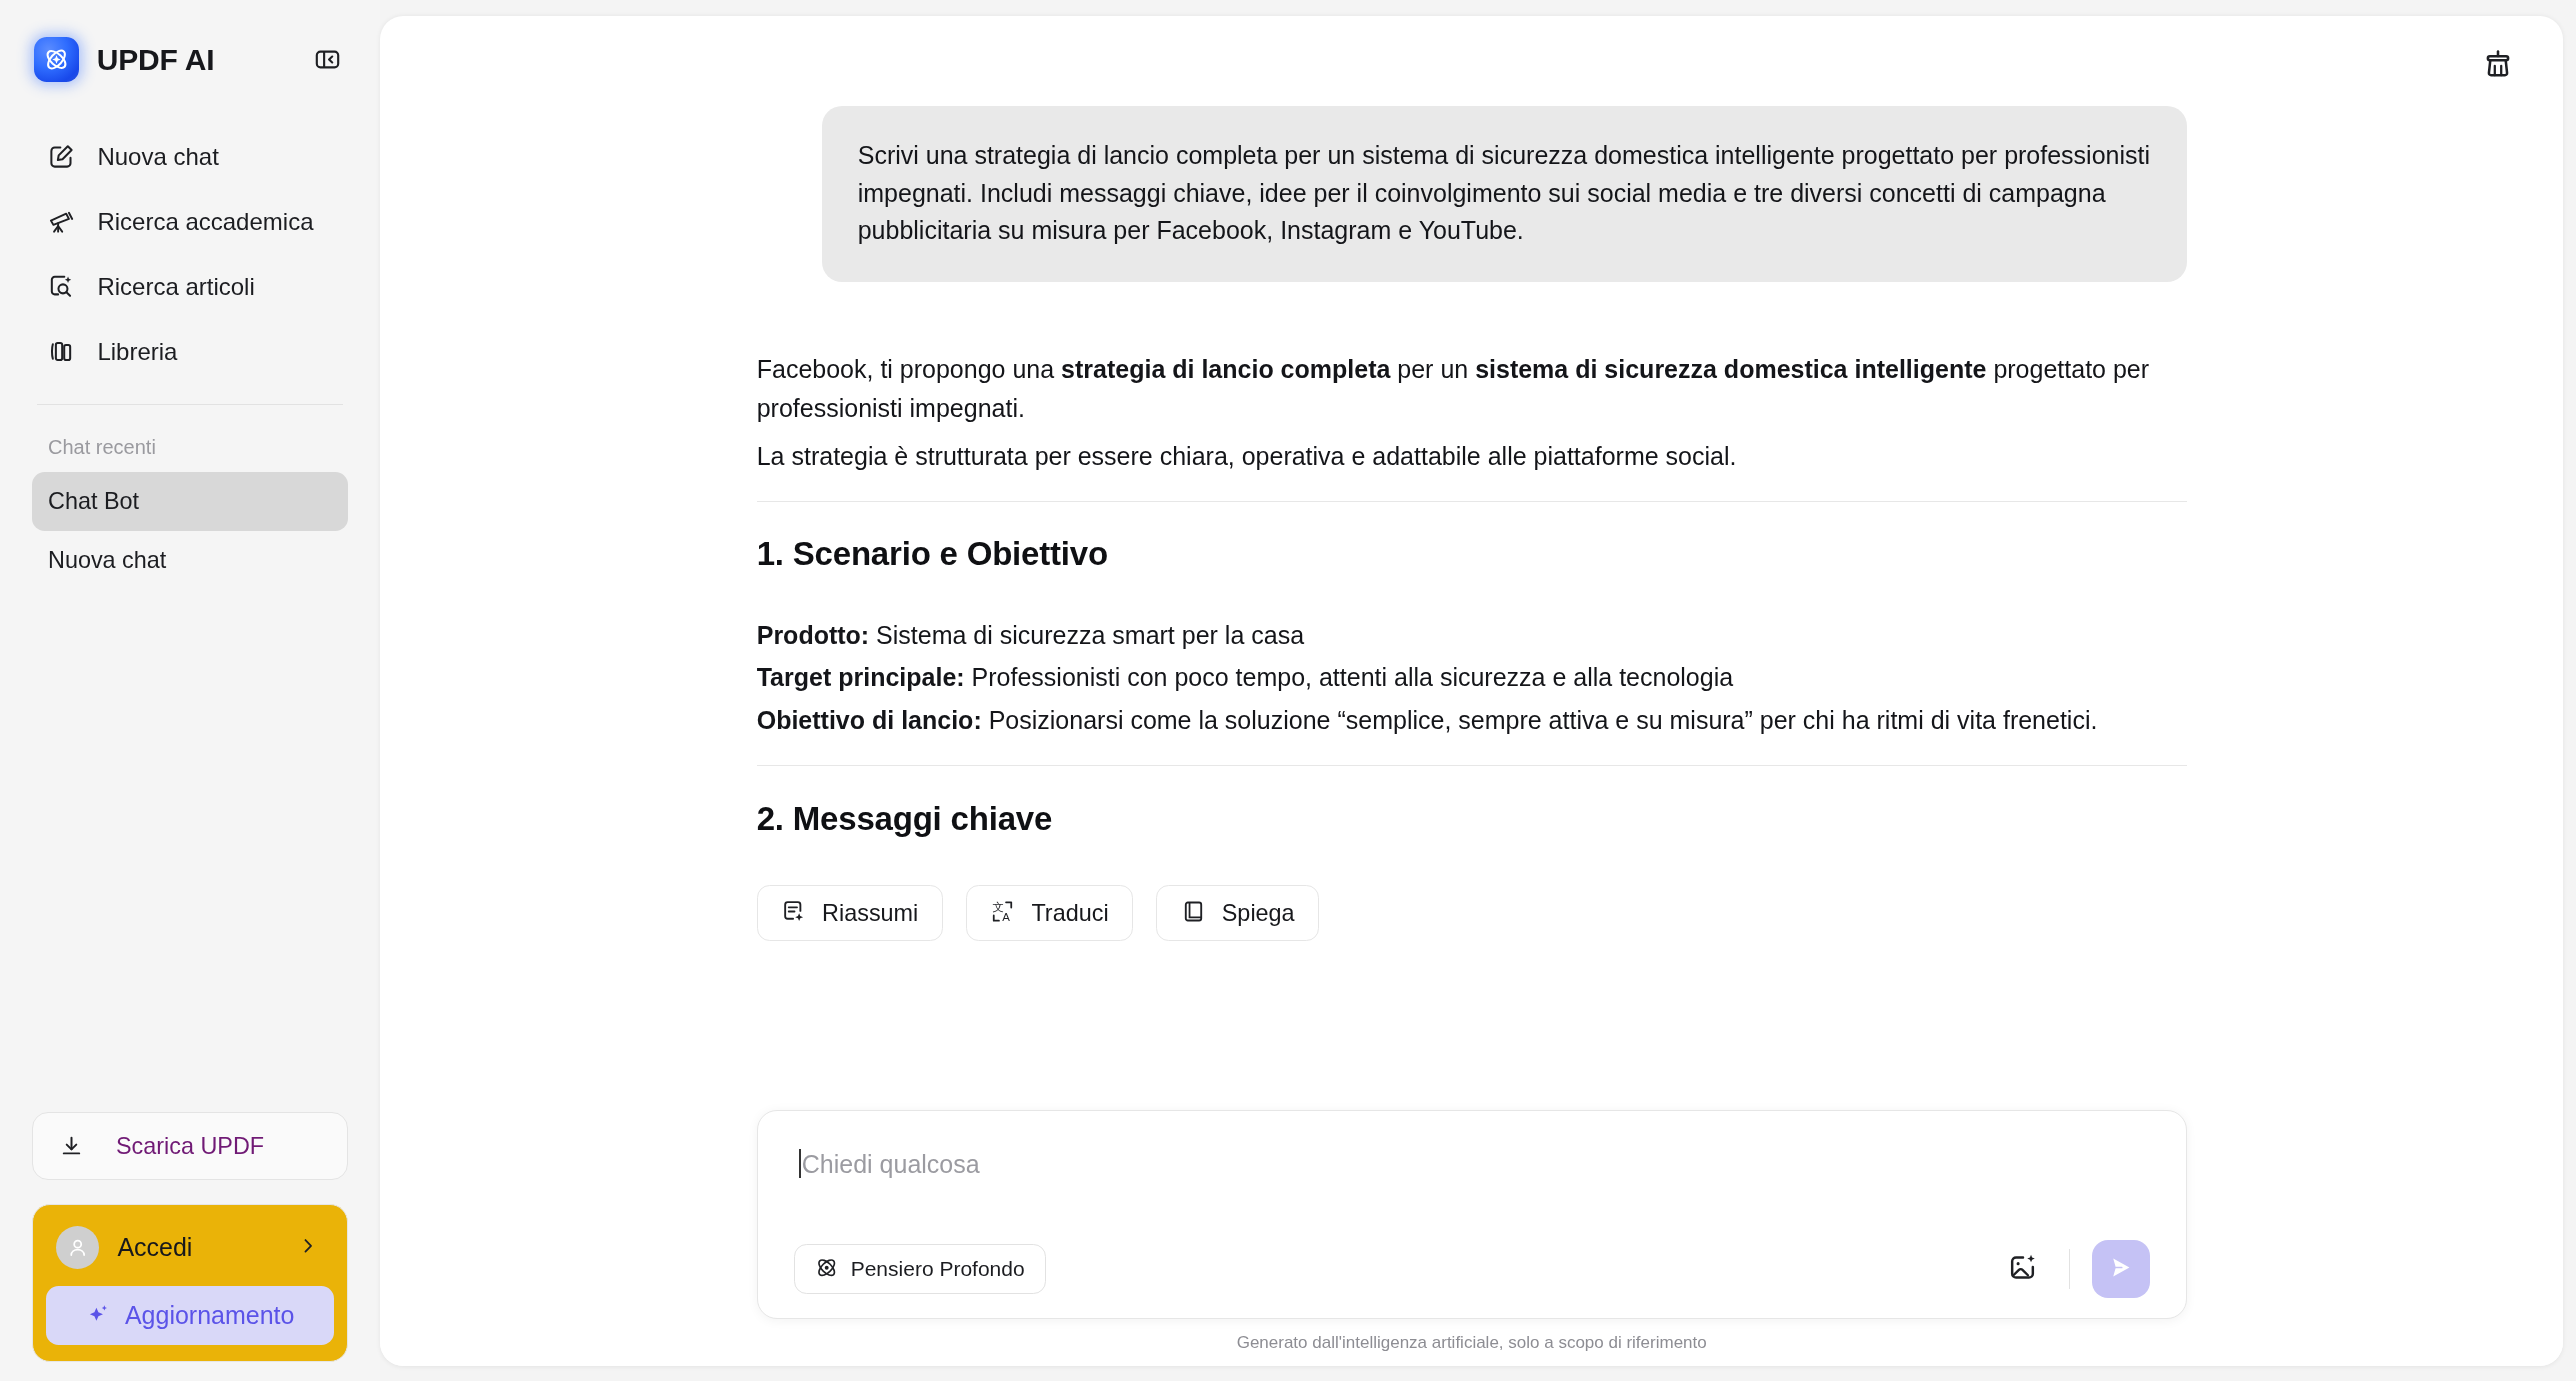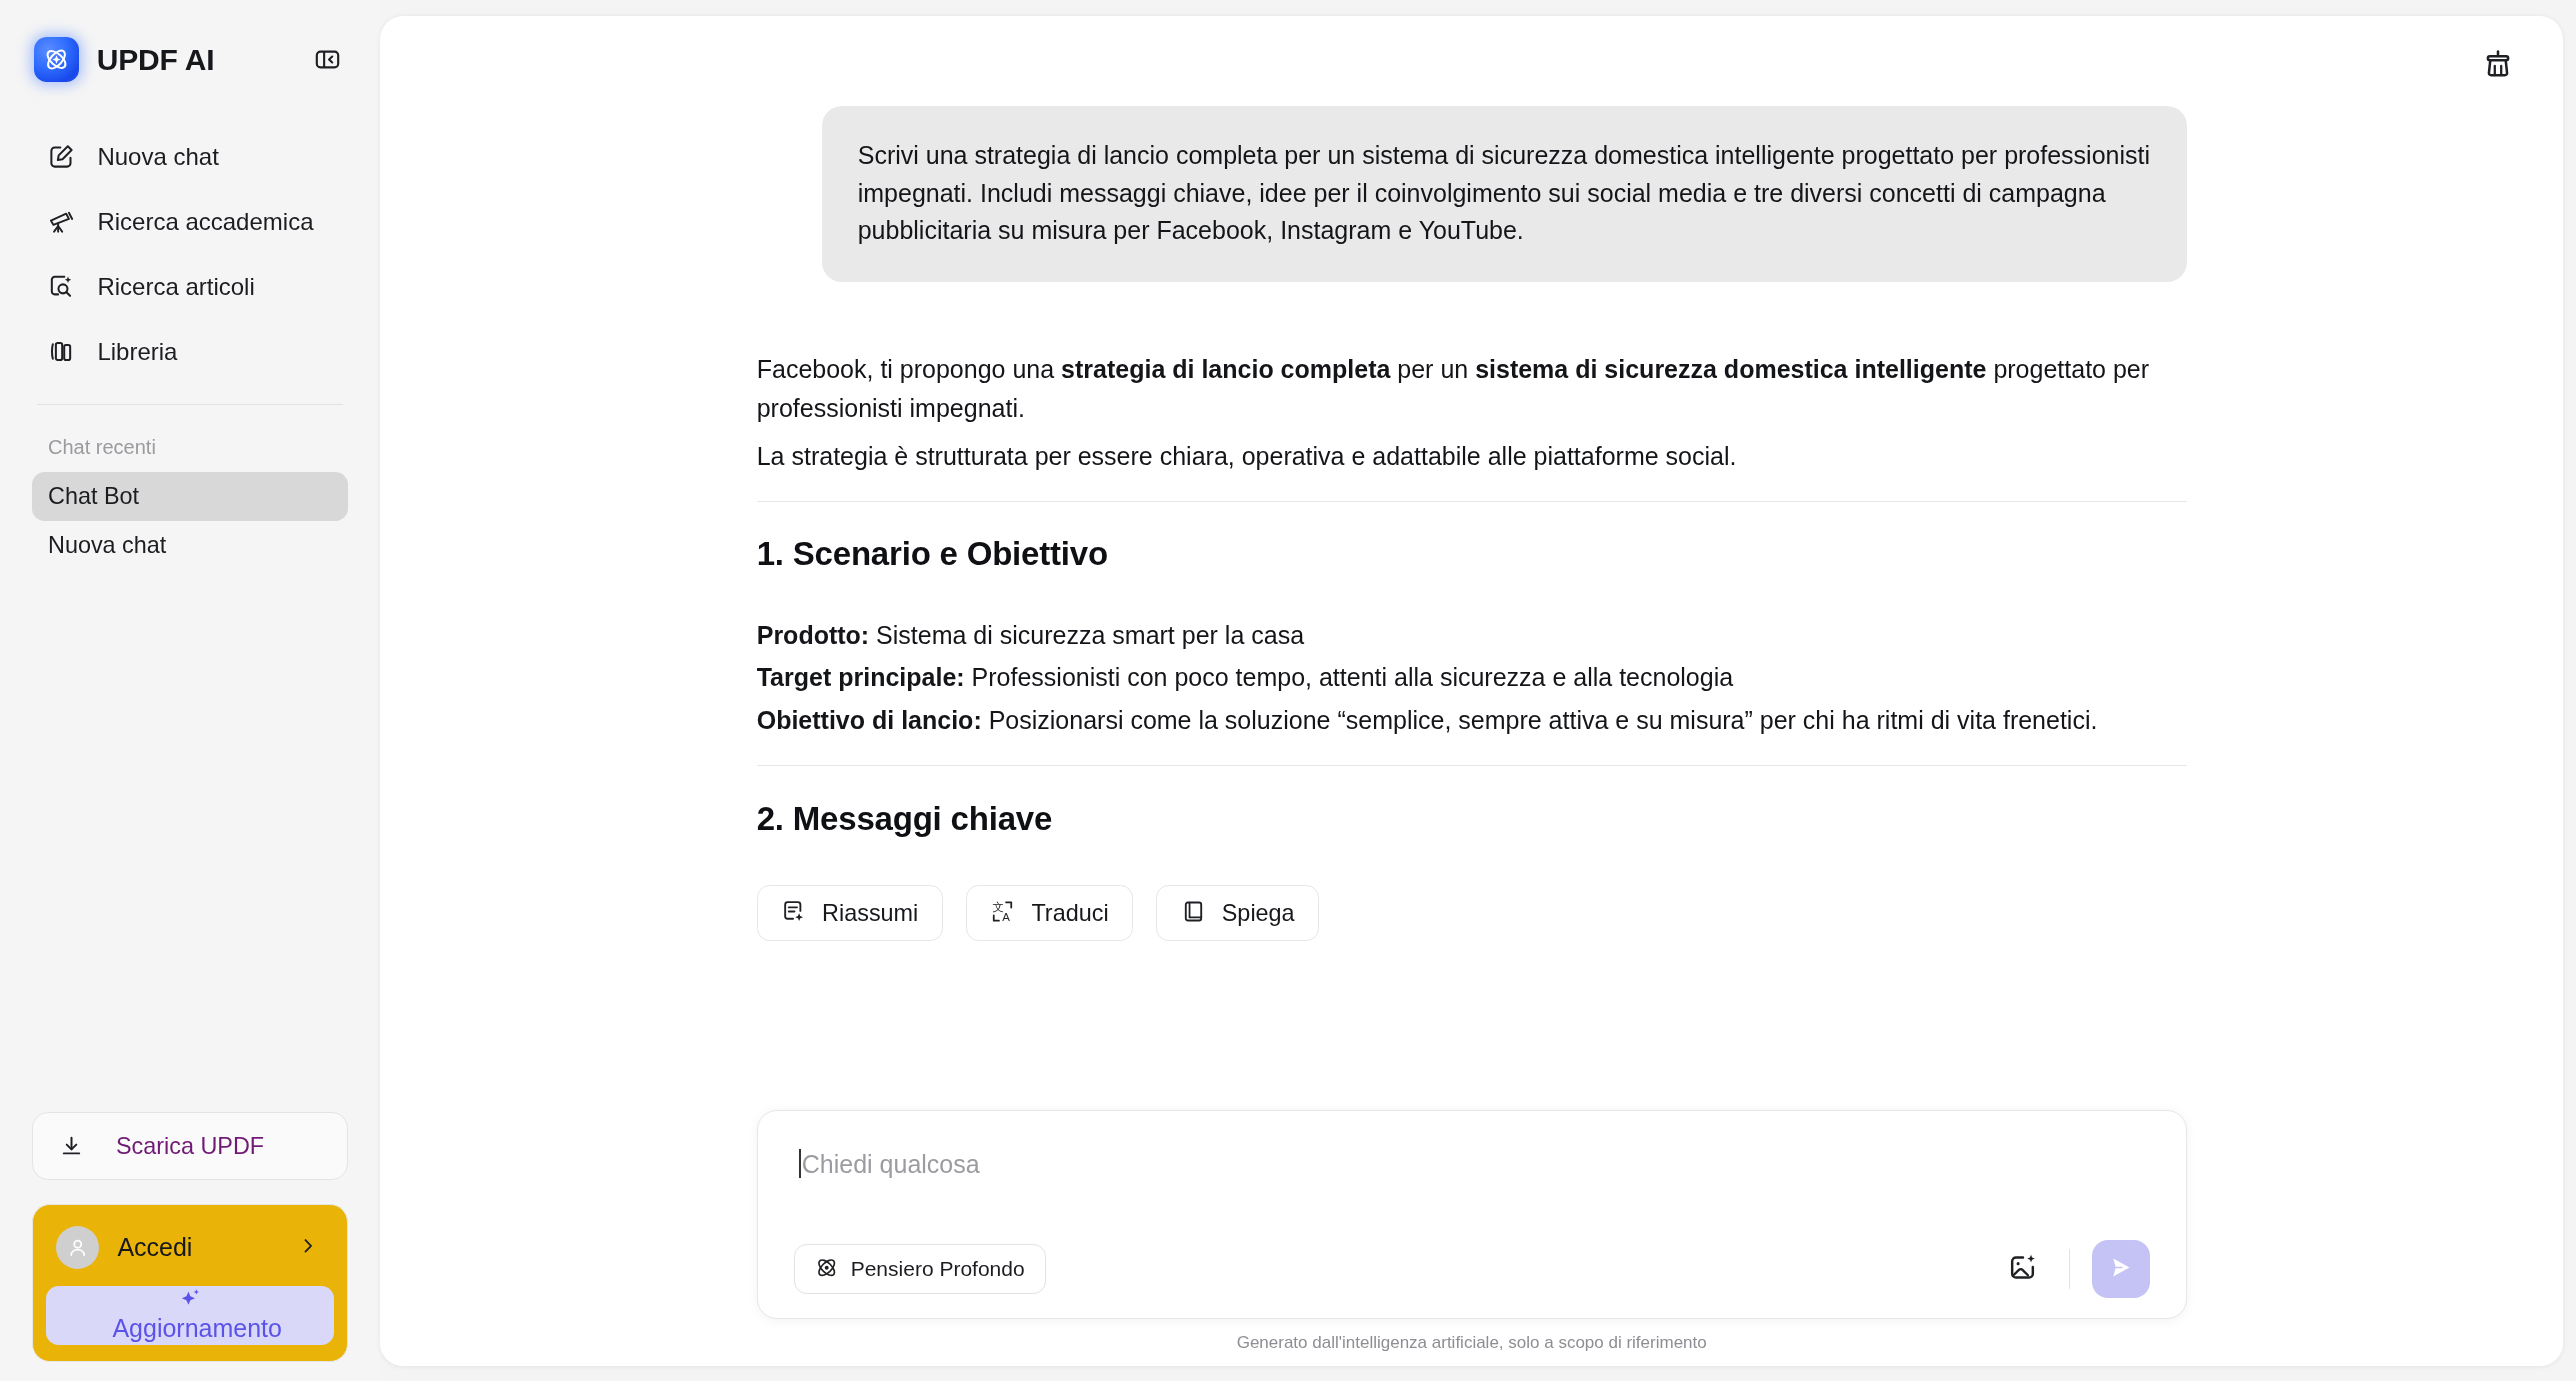--- a/index.html
+++ b/index.html
@@ -91,21 +91,21 @@
 
   .section-title {
     font-size: 20px;
     color: #9a9a9f;
     padding: 31px 16px 12.6px 16px;
   }
 
   .chat-item {
     display: flex;
     align-items: center;
-    height: 49px;
+    height: 59px;
     padding: 1px 16px;
     border-radius: 12.6px;
     font-size: 23.4px;
     color: #1c1d21;
     cursor: pointer;
     white-space: nowrap;
     overflow: hidden;
     text-overflow: ellipsis;
   }
   .chat-item.active { background: #d8d8d8; }
@@ -162,22 +162,22 @@
   }
   .chev { margin-left: auto; margin-right: 5.4px; }
 
   .upgrade-btn {
     margin-top: 9px;
     height: 59px;
     background: #d9d8f8;
     border-radius: 12.6px;
     display: flex;
     align-items: center;
-    cursor: pointer;
-    flex-direction: column;
+    justify-content: center;
+    cursor: pointer;
   }
   .upgrade-btn .lbl {
     font-size: 25px;
     color: #5b53e8;
     margin-left: 14.4px;
   }
 
   
   .main {
     position: relative;

